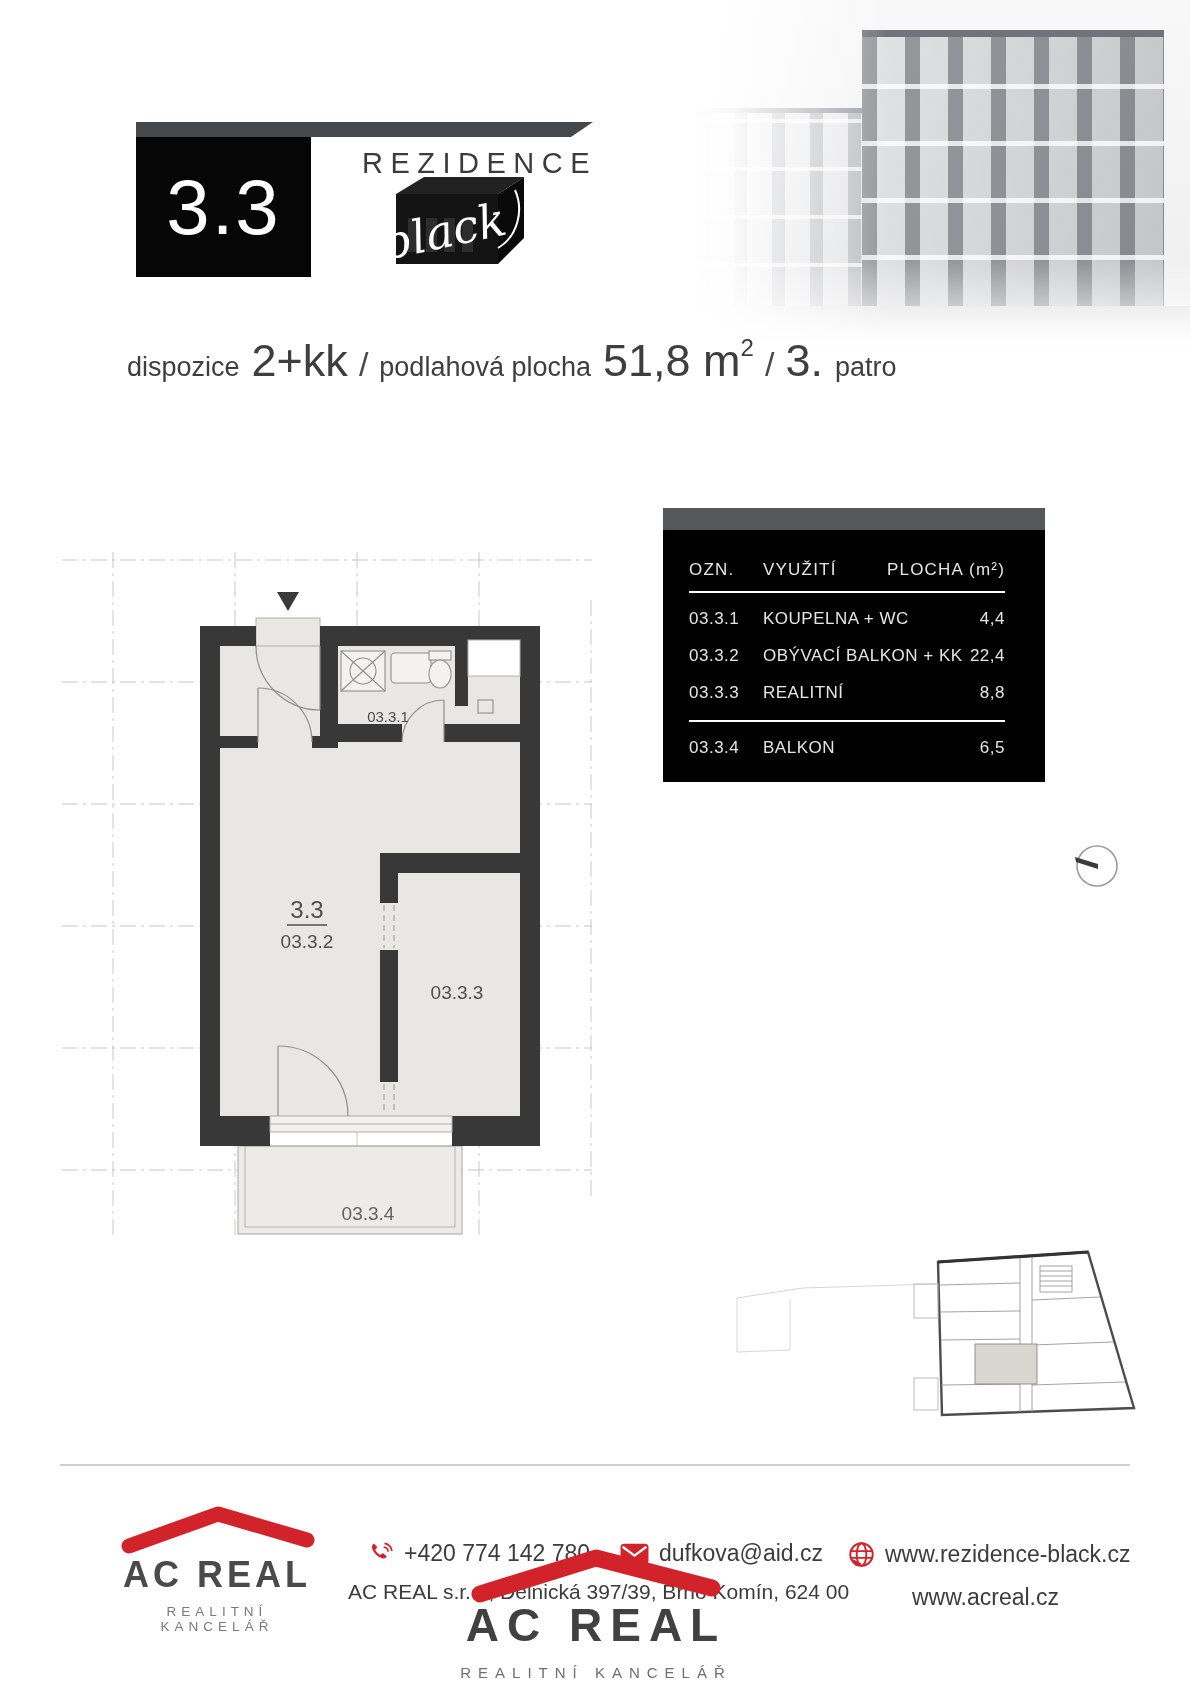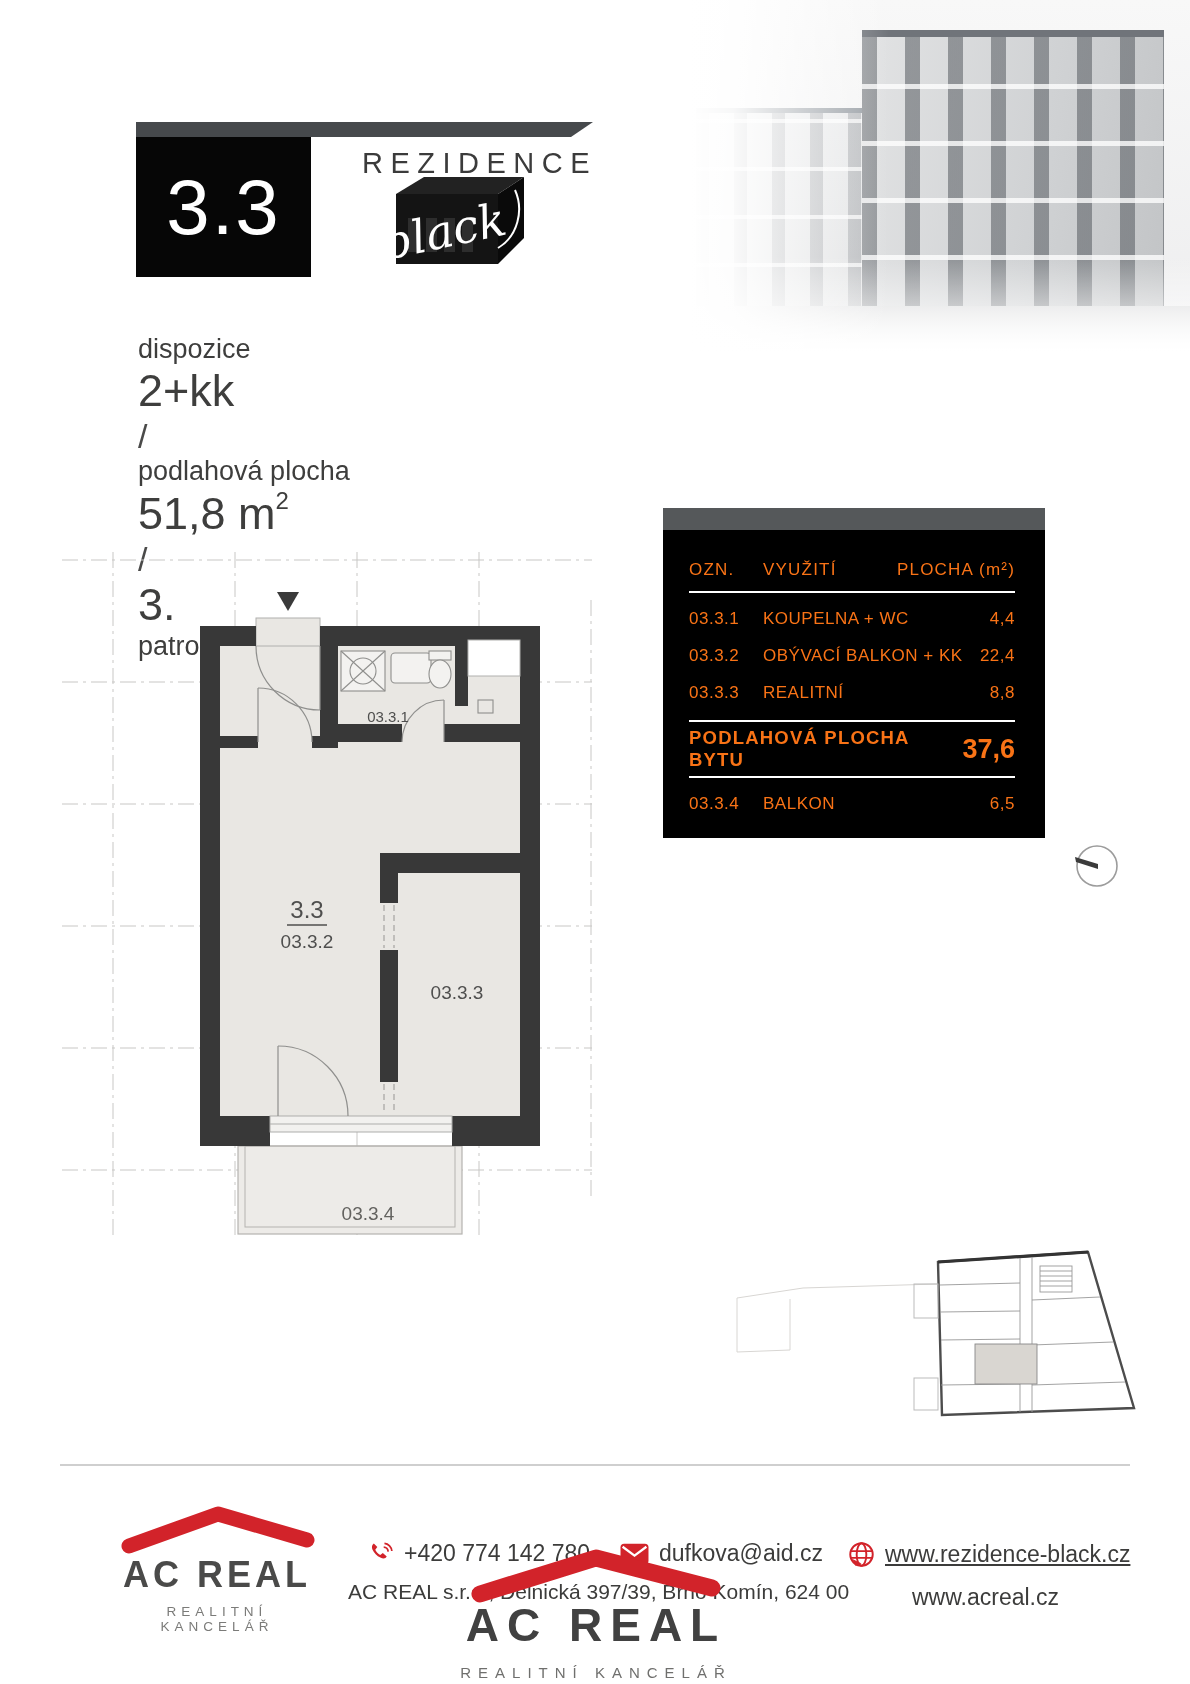--- a/index.html
+++ b/index.html
@@ -31,31 +31,31 @@
   
   .top-bar{position:absolute;left:136px;top:122px;width:457px;height:15px;background:#46494c;
      clip-path:polygon(0 0,100% 0,calc(100% - 22px) 100%,0 100%);}
   .unit-box{position:absolute;left:136px;top:137px;width:175px;height:140px;background:#060606;
      display:flex;align-items:center;justify-content:center;}
   .unit-box span{color:#fff;font-size:78px;letter-spacing:2px;}
   .brand-name{position:absolute;left:362px;top:147px;font-size:29px;letter-spacing:7.5px;color:#3b3b3b;}
   .brand-logo{position:absolute;left:374px;top:174px;}
 
   
-  .subtitle{position:absolute;left:127px;top:334px;display:flex;align-items:baseline;color:#3e3e3d;white-space:nowrap;flex-direction:column;}
+  .subtitle{position:absolute;left:127px;top:334px;display:flex;align-items:baseline;color:#3e3e3d;white-space:nowrap;}
   .sub-sm{font-size:27px;}
   .sub-lg{font-size:45px;}
   .sub-sep{font-size:34px;margin:0 11px;color:#4a4a49;}
   .sub-gap{width:12px;display:inline-block;}
   .sub-lg sup{font-size:24px;vertical-align:20px;}
 
   
   .area-table{position:absolute;left:663px;top:508px;width:382px;}
   .table-topstrip{height:22px;background:#55585a;}
-  .table-body{background:#000;color:#f97316;padding:4px 30px 12px 26px;}
+  .table-body{background:#000;color:#e5e5e5;padding:4px 40px 12px 26px;}
   .t-header{display:flex;align-items:flex-end;height:46px;padding-bottom:11px;
             border-bottom:2px solid #fff;font-size:17px;letter-spacing:1.2px;}
   .col-ozn{width:74px;}
   .col-use{flex:1;}
   .col-area{text-align:left;}
   .t-rows{padding:7px 0 9px 0;border-bottom:2px solid #fff;}
   .t-row{display:flex;font-size:17px;letter-spacing:.5px;height:37px;align-items:center;}
   .t-total{display:flex;align-items:center;height:54px;border-bottom:2px solid #fff;font-weight:bold;}
   .t-total .lbl{flex:1;font-size:18.5px;letter-spacing:1.2px;}
   .t-total .val{font-size:27px;}
@@ -67,21 +67,21 @@
   .miniplan{position:absolute;left:700px;top:1140px;}
 
   
   .divider{position:absolute;left:60px;top:1464px;width:1070px;height:2px;background:#cfcfcf;}
   .logo-left{position:absolute;left:112px;top:1498px;width:210px;text-align:center;}
   .logo-left .company{font-size:36px;font-weight:bold;letter-spacing:4px;color:#4a4a49;margin-top:-6px;}
   .logo-left .tagline{font-size:13.5px;letter-spacing:5px;color:#7b7b79;margin-top:8px;}
   .contact-row{position:absolute;display:flex;align-items:center;gap:10px;font-size:23px;color:#3c3c3b;}
   .phone-row{left:368px;top:1540px;}
   .email-row{left:620px;top:1540px;}
-  .web1-row{left:848px;top:1541px;text-decoration:underline;}
+  .web1-row{left:848px;top:1541px;}
   .address-line{position:absolute;left:348px;top:1580px;font-size:21px;color:#3c3c3b;z-index:1;}
   .web2{position:absolute;left:886px;top:1584px;font-size:23px;color:#3c3c3b;margin-left:26px;}
   a.plain{color:inherit;text-decoration:none;}
   .logo-center{position:absolute;left:420px;top:1544px;width:352px;text-align:center;z-index:2;}
   .logo-center .company{font-size:46px;font-weight:bold;letter-spacing:8px;color:#414141;margin-top:4px;}
   .logo-center .tagline{font-size:15px;letter-spacing:7px;color:#6f6f6d;margin-top:12px;}
   .roof-center{margin-bottom:-14px;}
 </style>
 </head>
 <body>
@@ -146,24 +146,20 @@
           <span class="col-ozn">03.3.2</span>
           <span class="col-use">OBÝVACÍ BALKON + KK</span>
           <span class="col-area">22,4</span>
         </div>
         <div class="t-row">
           <span class="col-ozn">03.3.3</span>
           <span class="col-use">REALITNÍ</span>
           <span class="col-area">8,8</span>
         </div>
       </div>
-      <div class="t-total">
-        <span class="lbl">PODLAHOVÁ PLOCHA BYTU</span>
-        <span class="val">37,6</span>
-      </div>
       <div class="t-balcony">
         <span class="col-ozn">03.3.4</span>
         <span class="col-use">BALKON</span>
         <span class="col-area">6,5</span>
       </div>
     </div>
   </div>
 
   <svg class="floorplan" width="545" height="710" viewBox="55 540 545 710">
 

